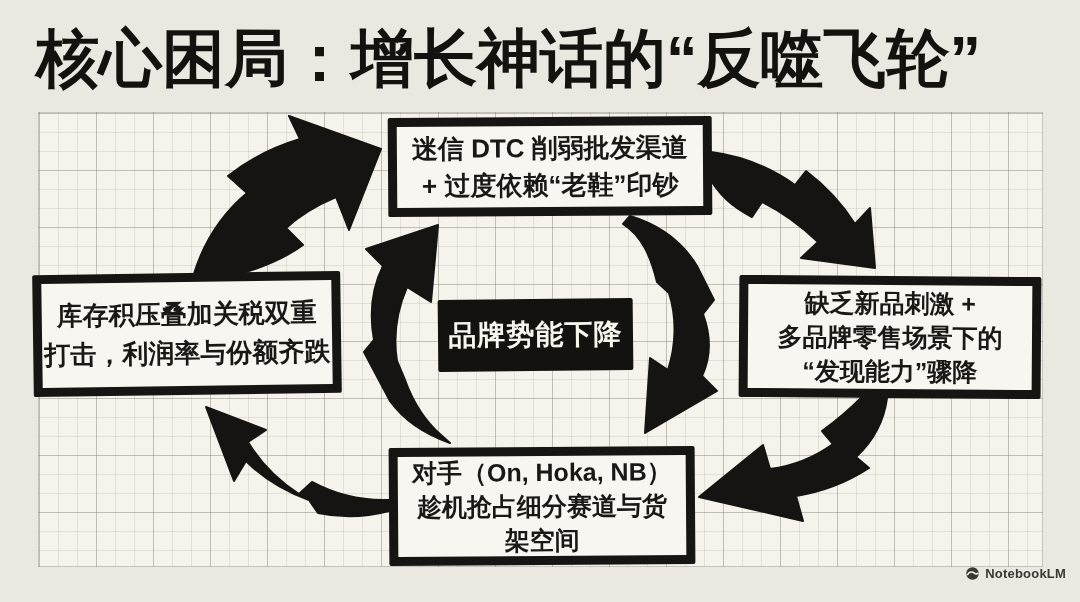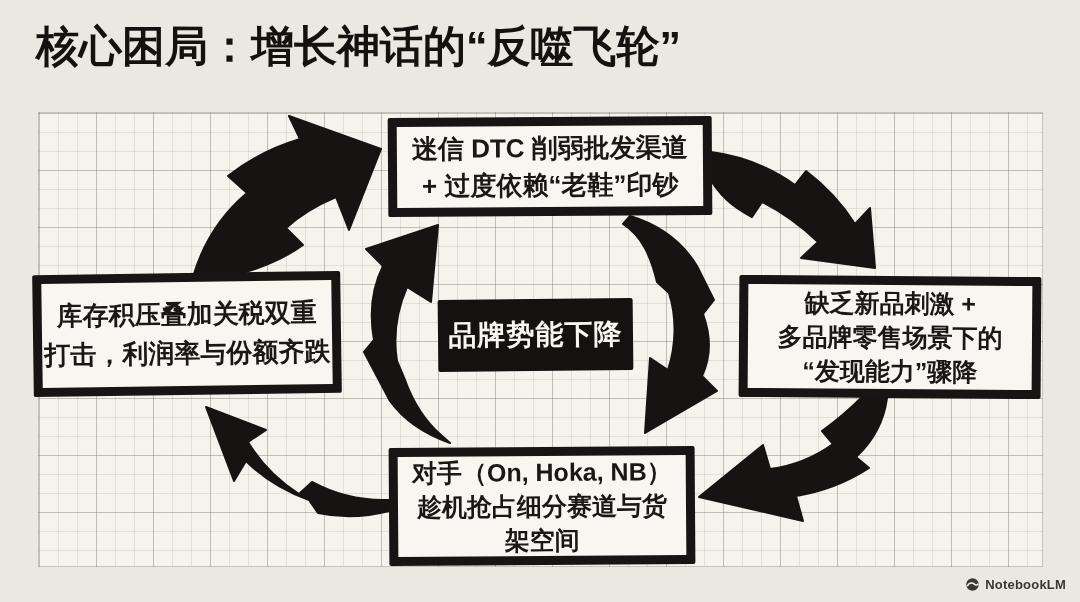--- a/index.html
+++ b/index.html
@@ -4,21 +4,21 @@
 <style>
   html,body{margin:0;padding:0;}
   body{
     width:1080px;height:602px;position:relative;overflow:hidden;
     background:#ebe8e1;
     font-family:"Liberation Sans","DejaVu Sans",sans-serif;
     color:#171513;
   }
   .page-title{
     position:absolute;left:36px;top:22px;width:1010px;
-    font-size:43px;font-weight:900;letter-spacing:0px;line-height:1.15;
+    font-size:63px;font-weight:900;letter-spacing:0px;line-height:1.15;
     color:#14120f;white-space:nowrap;
   }
   .grid{
     position:absolute;left:38px;top:112px;width:1003px;height:453px;
     background-color:#f5f3ec;
     background-image:
       linear-gradient(to right, rgba(122,119,110,0.32) 1px, transparent 1px),
       linear-gradient(to bottom, rgba(122,119,110,0.32) 1px, transparent 1px),
       linear-gradient(to right, rgba(122,119,110,0.16) 1px, transparent 1px),
       linear-gradient(to bottom, rgba(122,119,110,0.16) 1px, transparent 1px);
@@ -38,21 +38,21 @@
   .node-right{left:739px;top:276px;width:302px;height:122px;font-size:25px;line-height:34px;transform:rotate(0.4deg);}
   .node-bottom{left:389px;top:447px;width:306px;height:118px;font-size:25px;line-height:34px;transform:rotate(-0.4deg);}
   .node-left{left:33px;top:273px;width:308px;height:122px;font-size:26px;line-height:39px;transform:rotate(-0.8deg);}
   .node-center{
     position:absolute;left:438px;top:299px;width:195px;height:72px;box-sizing:border-box;
     background:#14120f;color:#f7f5ee;border-radius:2px;
     display:flex;justify-content:center;align-items:center;text-align:center;
     font-size:28px;font-weight:900;letter-spacing:1px;transform:rotate(-0.6deg);
   }
   .footer{
-    position:absolute;right:14px;bottom:8px;height:20px;
+    position:absolute;right:14px;bottom:19px;height:20px;
     display:flex;align-items:center;gap:5px;
     color:#3a3835;font-size:13px;font-weight:bold;letter-spacing:0.2px;
   }
   .footer svg{display:block;}
 </style>
 </head>
 <body>
 
 <div class="page-title">核心困局：增长神话的“反噬飞轮”</div>
 

